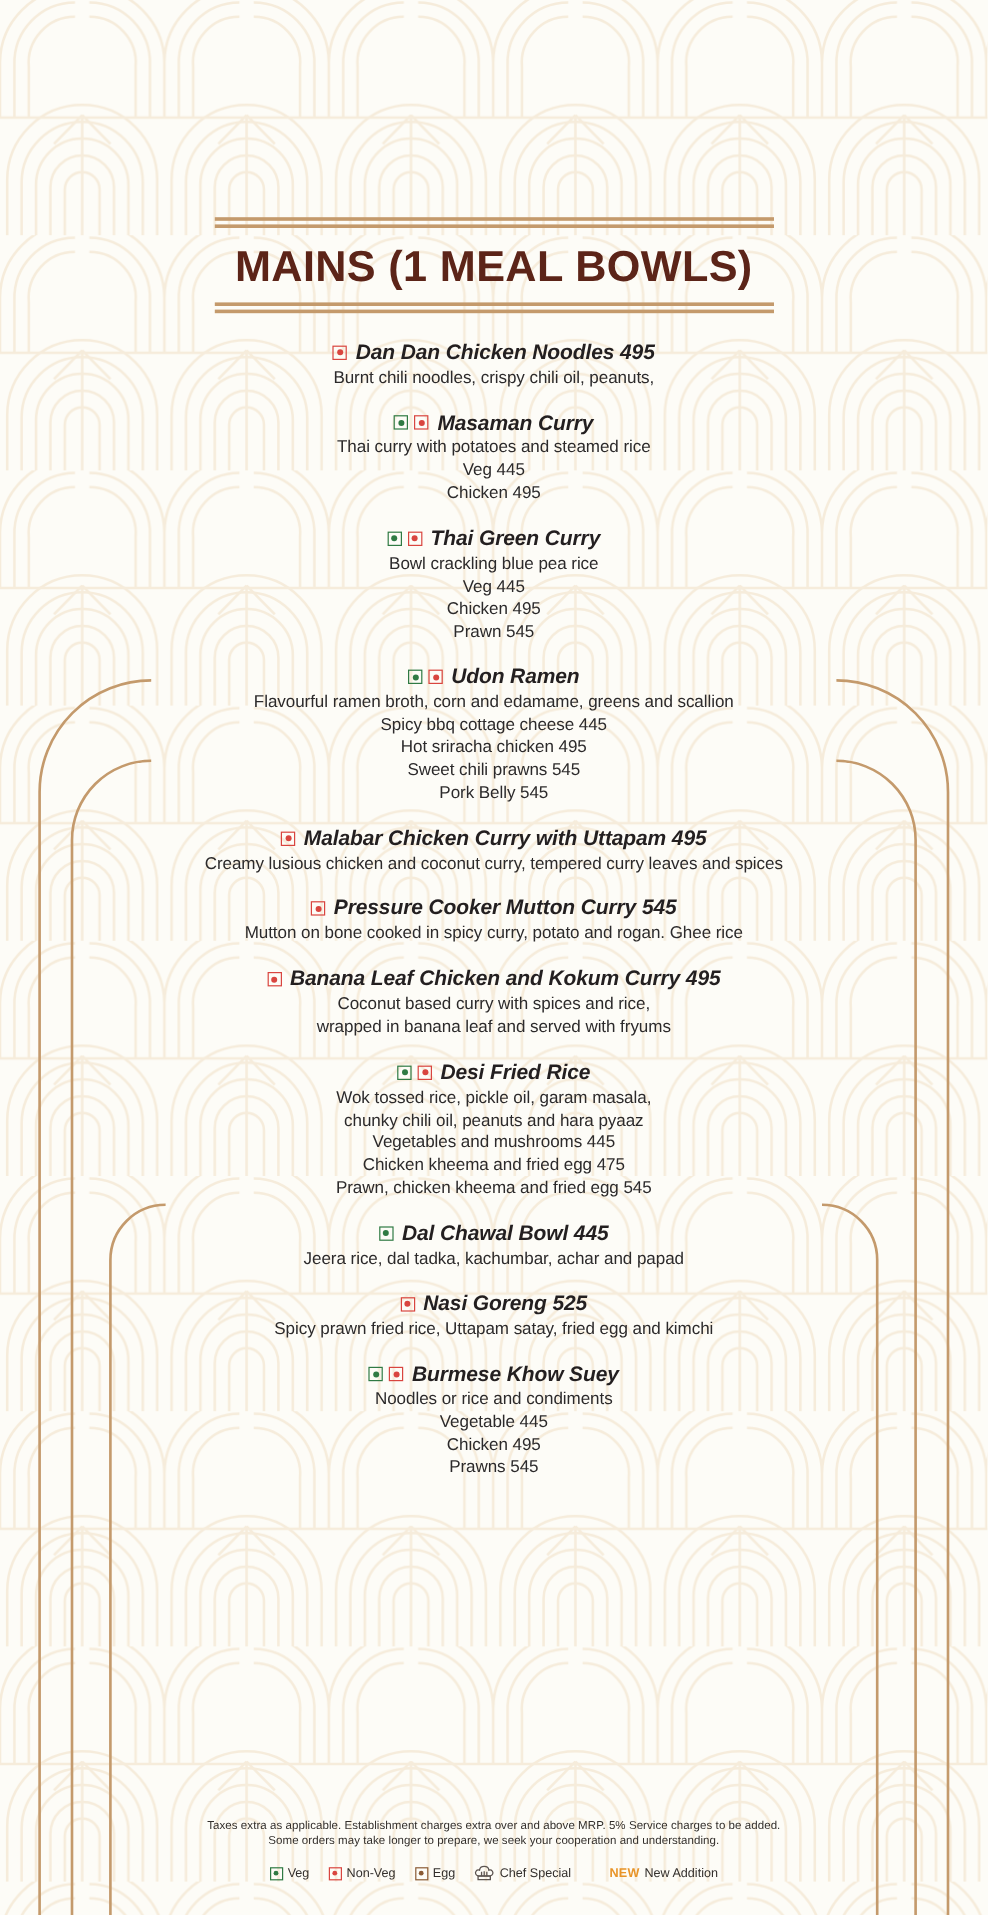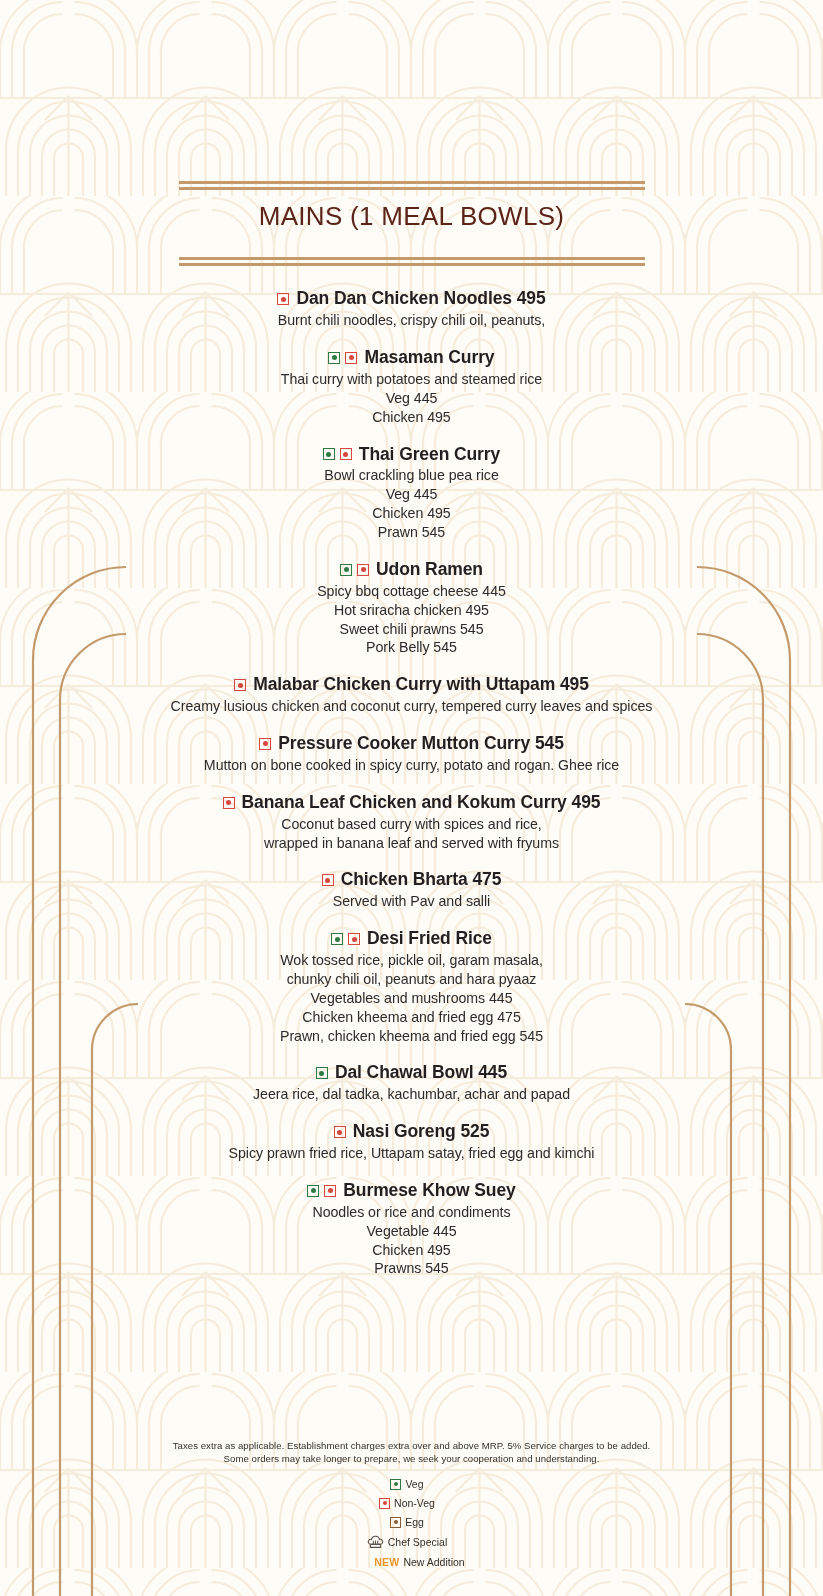--- a/index.html
+++ b/index.html
@@ -27,36 +27,36 @@
   }
 
   
   .title-block { width:466px; margin-top:181px; text-align:center; }
   .rule-double {
     height:0; border-top:3.5px solid #c49a6c;
     border-bottom:3.5px solid #c49a6c; 
     padding-top:3px;
   }
   .title-text {
-    font-size:26px; font-weight:normal; letter-spacing:.3px;
+    font-size:36px; font-weight:bold; letter-spacing:.3px;
     color:#5c2418; line-height:1.05;
-    padding:13px 0 27px 0;
+    padding:13px 0 11px 0;
     white-space:nowrap;
   }
 
   
   .menu { width:100%; text-align:center; margin-top:22px; }
   .item { margin-bottom:17px; }
   .item-head {
     display:flex; align-items:center; justify-content:center;
     gap:5px; margin-bottom:1px;
   }
   .item-name {
     font-size:17.5px; font-weight:bold; color:#231f20;
-    letter-spacing:-.1px; line-height:1.25; margin-left:2px;
+    letter-spacing:-.1px; line-height:1.25; margin-left:2px;font-style:italic;
   }
   .line {
     font-size:14.2px; color:#2c2a2b; line-height:1.33;
     letter-spacing:-.05px;
   }
 
   
   .mark {
     width:12px; height:12px; border:1.6px solid #000;
     display:inline-flex; align-items:center; justify-content:center;
@@ -74,21 +74,21 @@
   .footer {
     position:absolute; left:0; right:0; bottom:28px;
     z-index:6; text-align:center;
   }
   .disclaimer {
     font-size:9.6px; color:#332f2c; line-height:1.42; letter-spacing:.05px;
   }
   .legend {
     display:flex; align-items:center; justify-content:center;
     gap:7px; margin-top:12px;
-    font-size:10.5px; color:#332f2c;flex-direction:column;
+    font-size:10.5px; color:#332f2c;
   }
   .legend-item { display:flex; align-items:center; gap:4px; margin-right:9px; }
   .legend-item:last-child { margin-right:0;margin-left:16px; }
   .legend .mark { width:11px; height:11px; }
   .legend .mark i { width:4px; height:4px; }
   .new-tag { color:#e8952a; font-weight:bold; letter-spacing:.2px; }
   .chef-hat { display:block; }
 </style>
 </head>
 <body>
@@ -183,20 +183,21 @@
       <div class="item">
         <div class="item-head">
           <span class="mark veg">
             <i></i>
           </span>
           <span class="mark nonveg">
             <i></i>
           </span>
           <span class="item-name">Udon Ramen</span>
         </div>
+        <div class="line">Flavourful ramen broth, corn and edamame, greens and scallion</div>
         <div class="line">Spicy bbq cottage cheese 445</div>
         <div class="line">Hot sriracha chicken 495</div>
         <div class="line">Sweet chili prawns 545</div>
         <div class="line">Pork Belly 545</div>
       </div>
       <div class="item">
         <div class="item-head">
           <span class="mark nonveg">
             <i></i>
           </span>
@@ -215,29 +216,20 @@
       </div>
       <div class="item">
         <div class="item-head">
           <span class="mark nonveg">
             <i></i>
           </span>
           <span class="item-name">Banana Leaf Chicken and Kokum Curry 495</span>
         </div>
         <div class="line">Coconut based curry with spices and rice,</div>
         <div class="line">wrapped in banana leaf and served with fryums</div>
-      </div>
-      <div class="item">
-        <div class="item-head">
-          <span class="mark nonveg">
-            <i></i>
-          </span>
-          <span class="item-name">Chicken Bharta 475</span>
-        </div>
-        <div class="line">Served with Pav and salli</div>
       </div>
       <div class="item">
         <div class="item-head">
           <span class="mark veg">
             <i></i>
           </span>
           <span class="mark nonveg">
             <i></i>
           </span>
           <span class="item-name">Desi Fried Rice</span>

